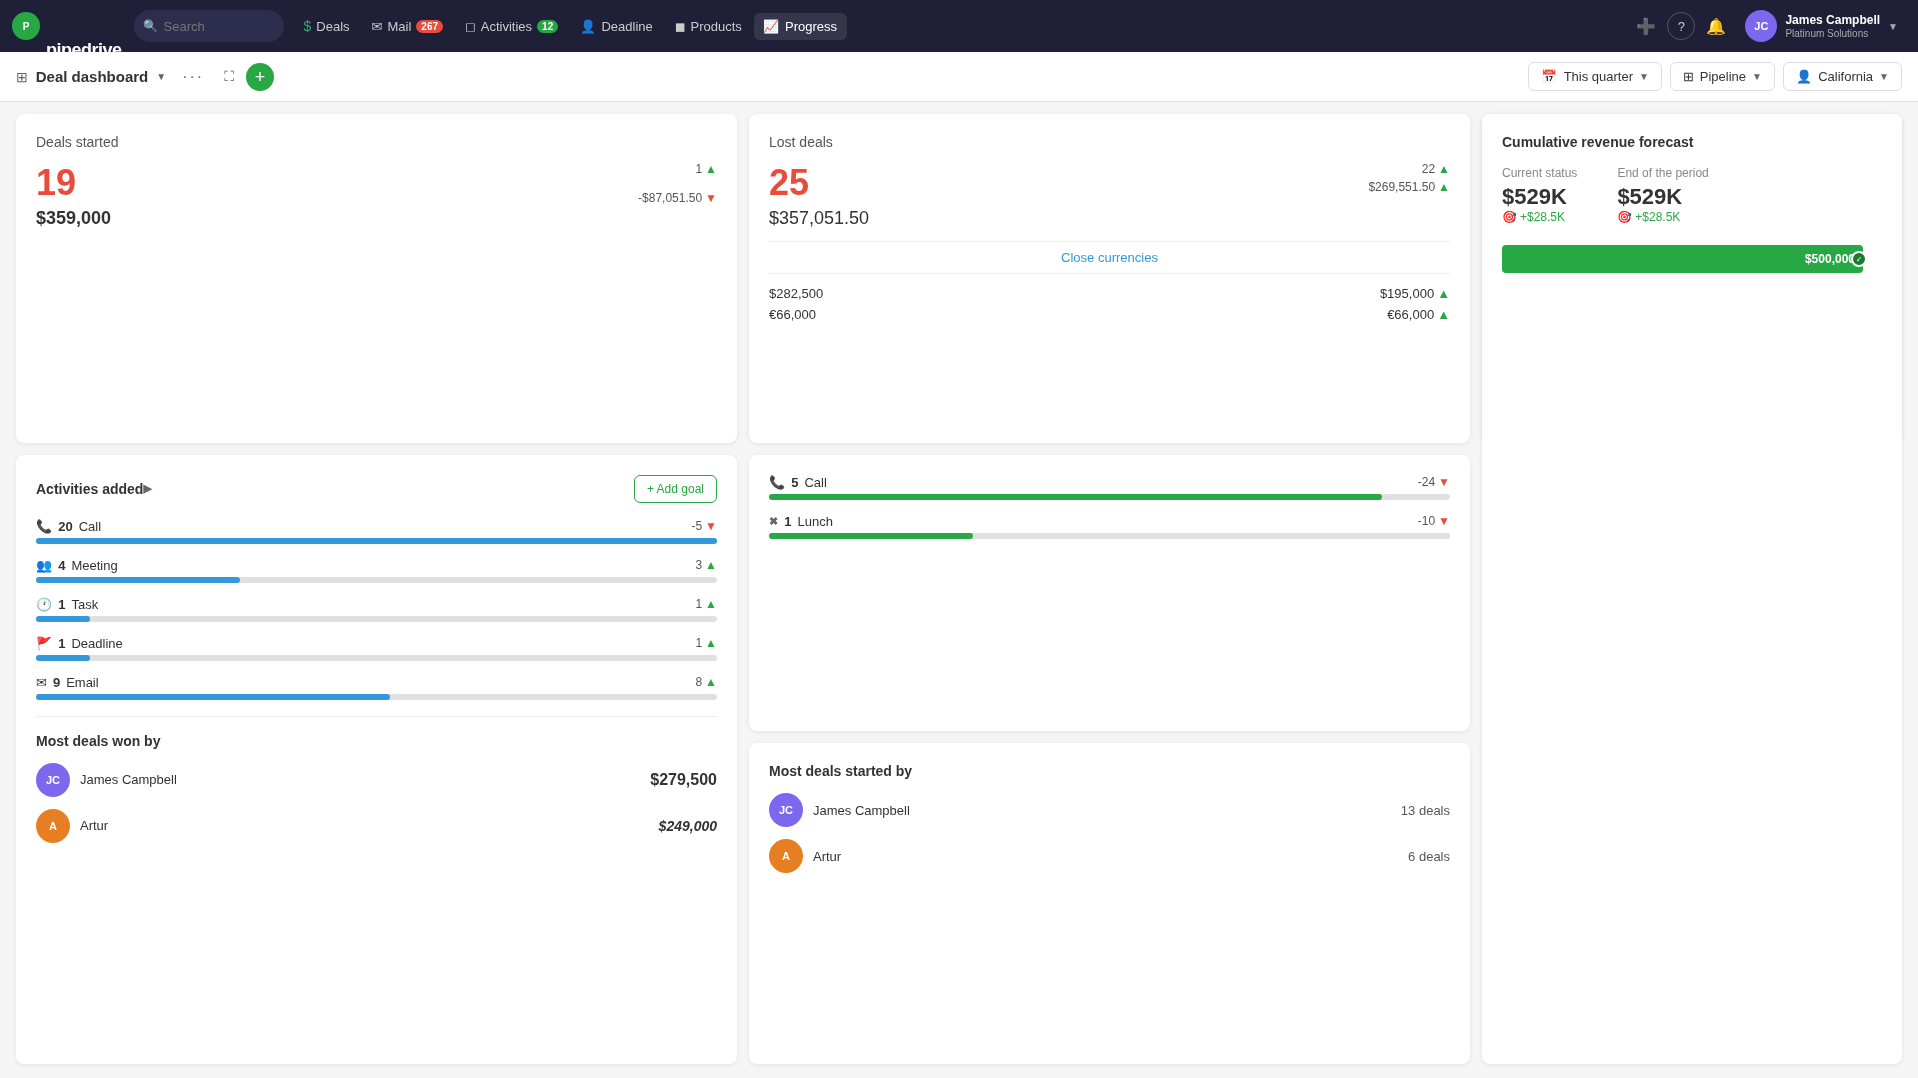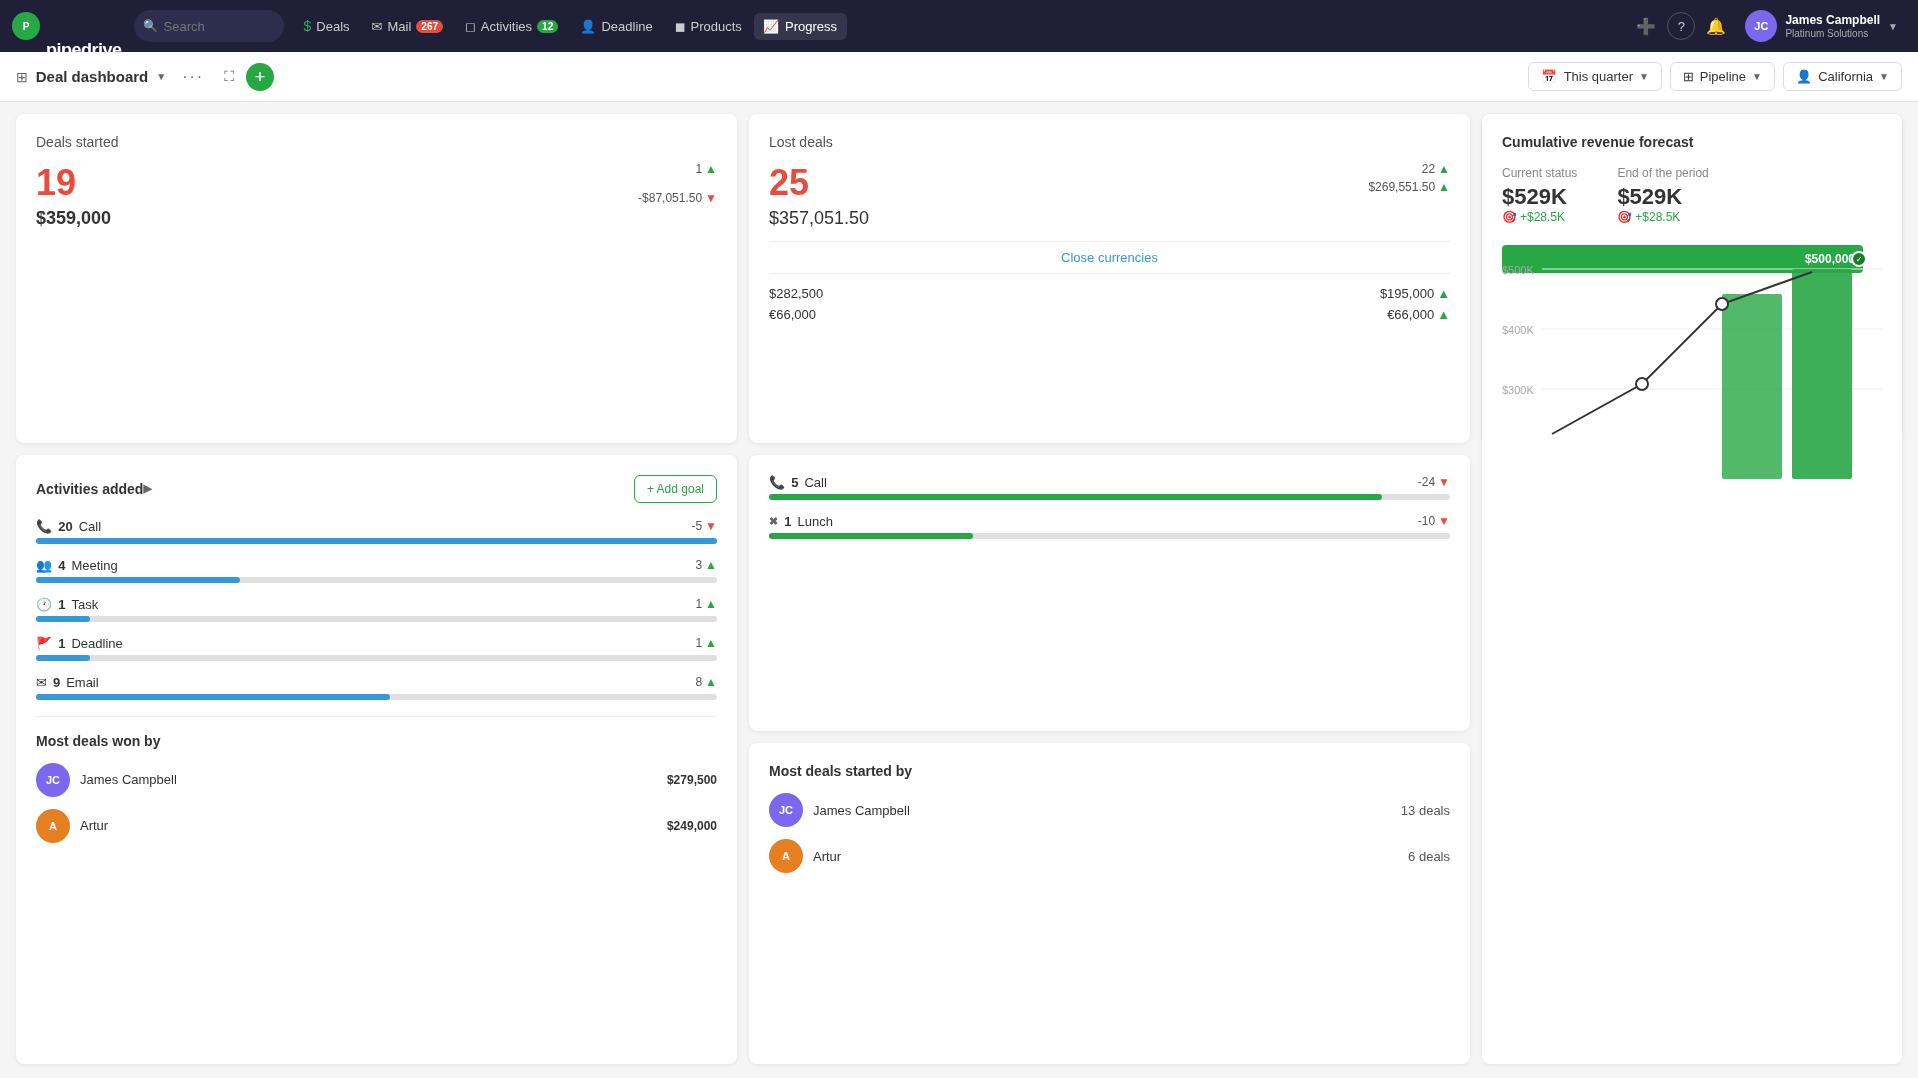--- a/index.html
+++ b/index.html
@@ -275,29 +275,29 @@
     </div>
 
     <div style="height:1px;background:#eee;margin:16px 0;"></div>
     <div style="font-size:14px;font-weight:600;margin-bottom:14px;">Most deals won by</div>
 
     <div style="display:flex;align-items:center;justify-content:space-between;margin-bottom:12px;">
       <div style="display:flex;align-items:center;gap:10px;">
         <div style="width:34px;height:34px;border-radius:50%;background:#7b68ee;display:flex;align-items:center;justify-content:center;color:white;font-size:11px;font-weight:600;">JC</div>
         <span style="font-size:13px;">James Campbell</span>
       </div>
-      <span style="font-size:12px;font-weight:600;">$279,500</span>
+      <span style="font-size:16px;font-weight:600;">$279,500</span>
     </div>
 
     <div style="display:flex;align-items:center;justify-content:space-between;margin-bottom:12px;">
       <div style="display:flex;align-items:center;gap:10px;">
         <div style="width:34px;height:34px;border-radius:50%;background:#e67e22;display:flex;align-items:center;justify-content:center;color:white;font-size:11px;font-weight:600;">A</div>
         <span style="font-size:13px;">Artur</span>
       </div>
-      <span style="font-size:12px;font-weight:600;">$249,000</span>
+      <span style="font-size:14px;font-weight:600;font-style:italic;">$249,000</span>
     </div>
   </div>
 
   <div style="background:#fff;border-radius:8px;padding:20px;box-shadow:0 1px 4px rgba(0,0,0,0.08);grid-column:2;grid-row:2;">
 
     <div style="margin-bottom:14px;">
       <div style="display:flex;align-items:center;justify-content:space-between;margin-bottom:4px;">
         <div style="display:flex;align-items:center;gap:6px;font-size:13px;">
           <span>📞</span>
           <strong>5</strong>
@@ -366,34 +366,15 @@
       <div>
         <div style="font-size:12px;color:#888;margin-bottom:4px;">End of the period</div>
         <div style="font-size:22px;font-weight:700;color:#333;">$529K</div>
         <div style="font-size:12px;color:#28a745;display:flex;align-items:center;gap:3px;">
           <span>🎯</span>
           <span>+$28.5K</span>
         </div>
       </div>
     </div>
 
-    <div style="position:relative;width:100%;height:240px;">
-      <svg width="100%" height="100%" viewBox="0 0 380 240">
-
-        <text x="0" y="30" fill="#aaa" font-size="11">$500K</text>
-        <line x1="40" y1="25" x2="380" y2="25" stroke="#eee" stroke-width="1"></line>
-        <text x="0" y="90" fill="#aaa" font-size="11">$400K</text>
-        <line x1="40" y1="85" x2="380" y2="85" stroke="#eee" stroke-width="1"></line>
-        <text x="0" y="150" fill="#aaa" font-size="11">$300K</text>
-        <line x1="40" y1="145" x2="380" y2="145" stroke="#eee" stroke-width="1"></line>
-
-        <rect x="220" y="50" width="60" height="185" fill="#28a745" opacity="0.8" rx="2"></rect>
-        <rect x="290" y="25" width="60" height="210" fill="#28a745" opacity="0.9" rx="2"></rect>
-
-        <polyline points="50,190 140,140 220,60 310,28" fill="none" stroke="#333" stroke-width="2" stroke-dasharray="0"></polyline>
-
-        <circle cx="140" cy="140" r="6" fill="white" stroke="#333" stroke-width="2"></circle>
-        <circle cx="220" cy="60" r="6" fill="white" stroke="#333" stroke-width="2"></circle>
-      </svg>
-    </div>
   </div>
 
 </div>
 
 </body></html>

